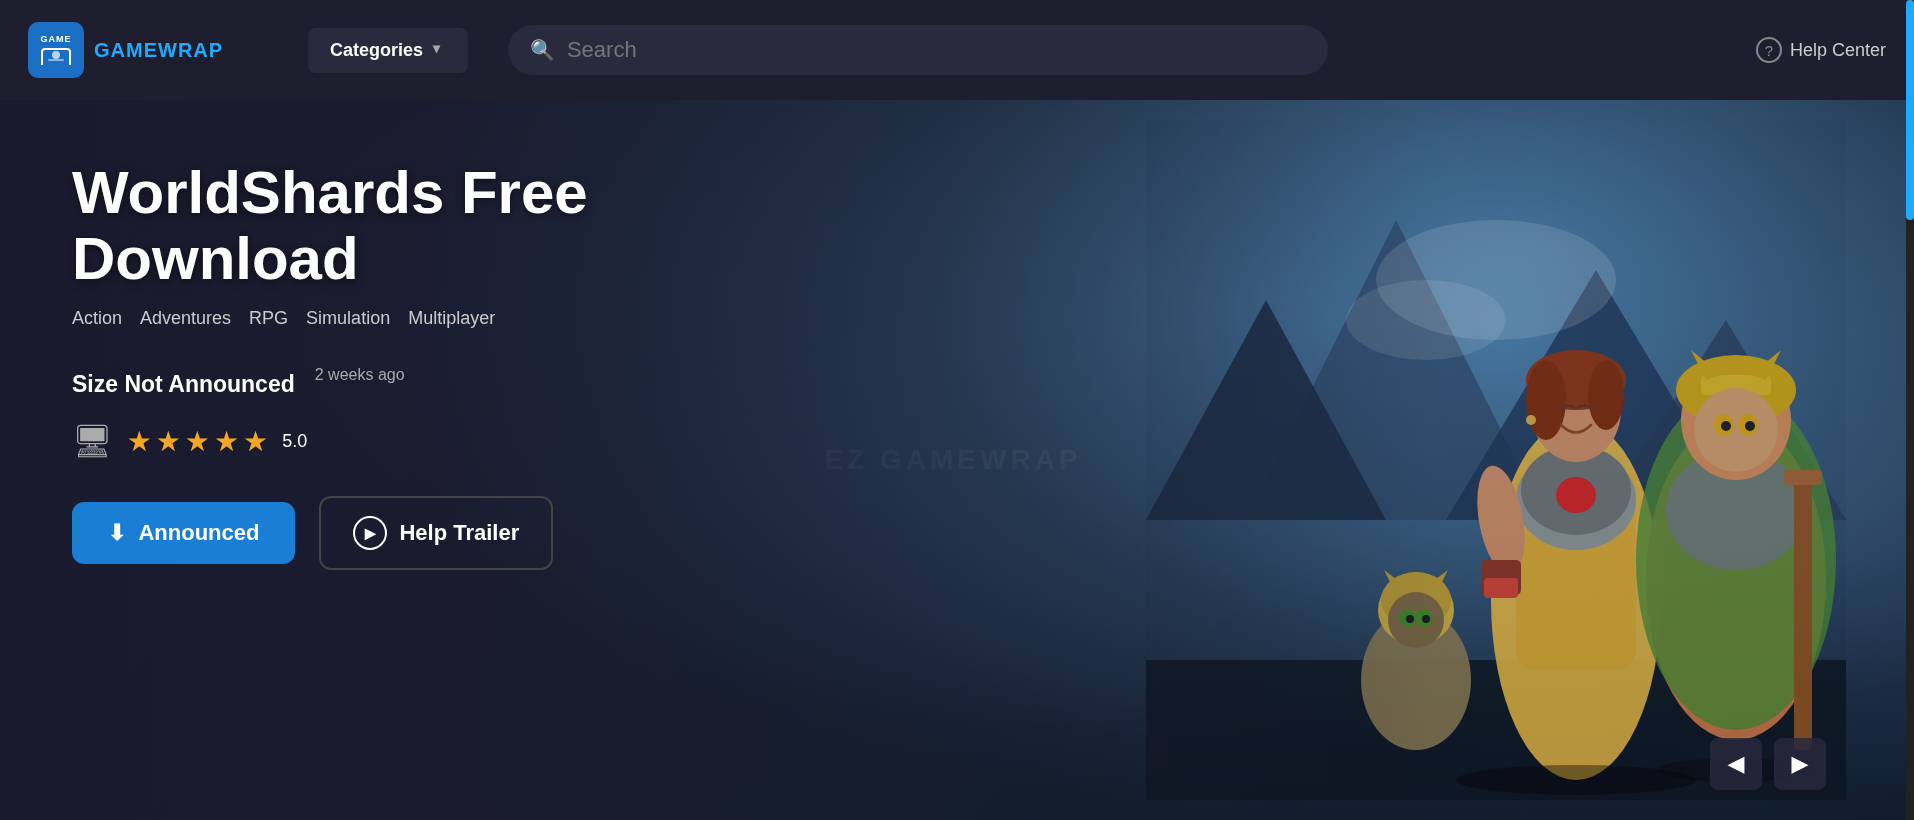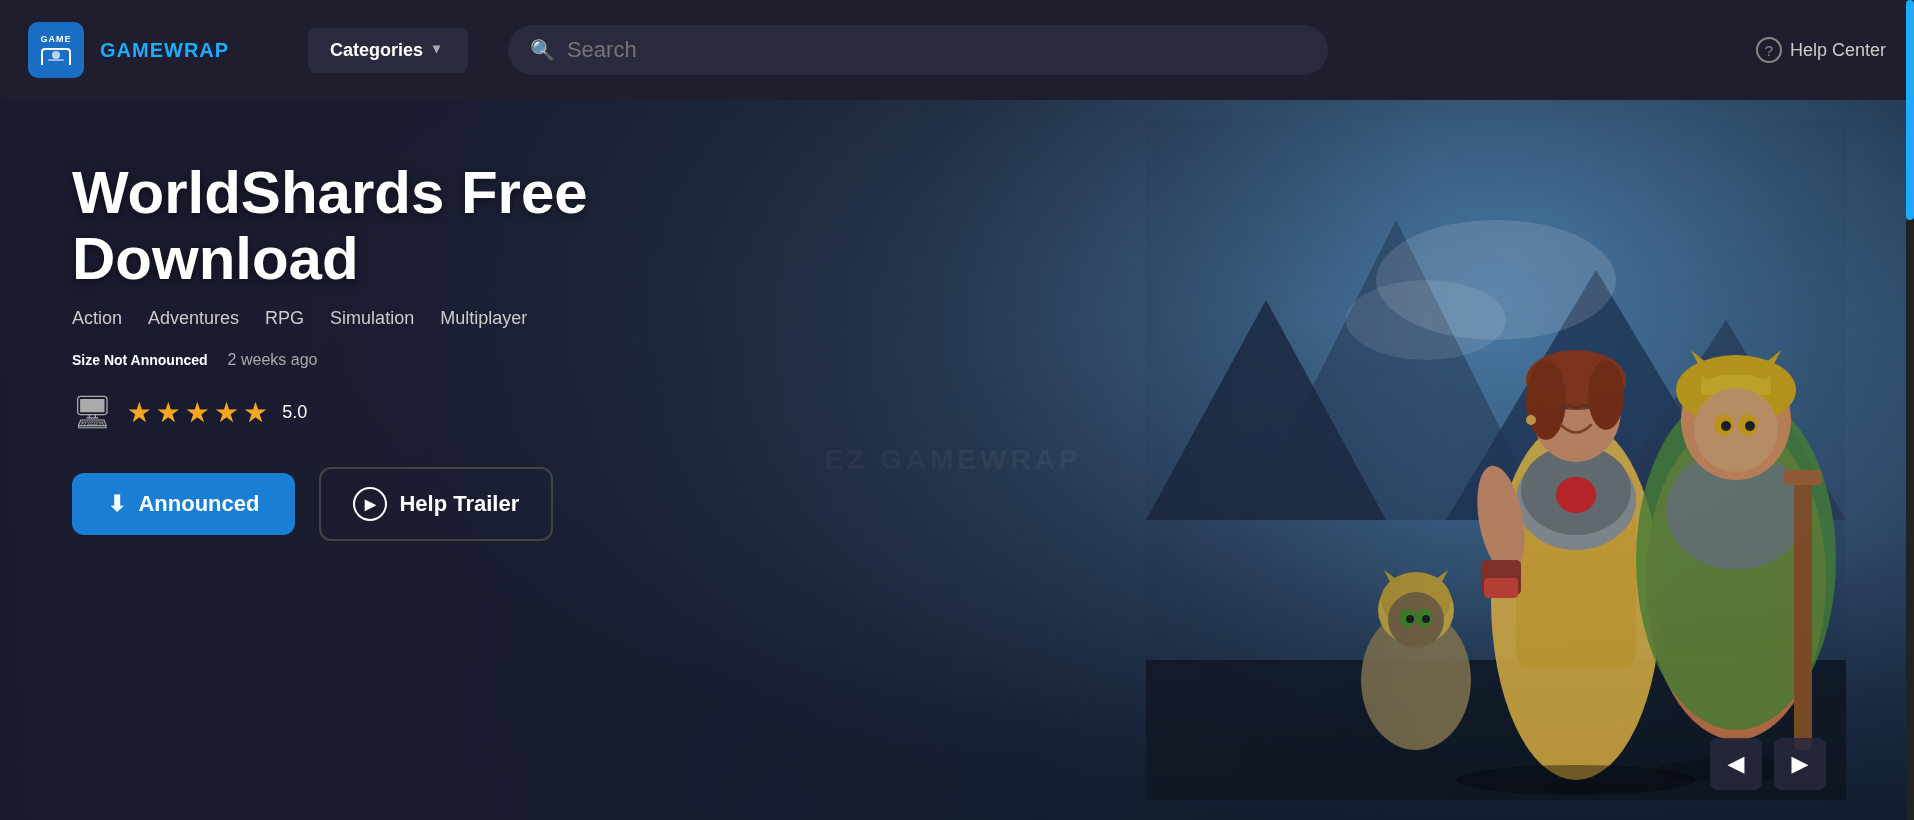--- a/index.html
+++ b/index.html
@@ -22,21 +22,21 @@
       display: flex;
       align-items: center;
       padding: 0 28px;
       z-index: 10;
       gap: 20px;
     }
 
     .logo-area {
       display: flex;
       align-items: center;
-      gap: 16px;
+      gap: 10px;
       min-width: 260px;
     }
 
     .logo-icon {
       width: 56px;
       height: 56px;
       background: #1a6fc4;
       border-radius: 10px;
       display: flex;
       align-items: center;
@@ -220,21 +220,21 @@
       font-size: 60px;
       font-weight: 900;
       color: #fff;
       line-height: 1.1;
       margin-bottom: 16px;
       text-shadow: 0 2px 8px rgba(0,0,0,0.5);
     }
 
     .tags {
       display: flex;
-      gap: 26px;
+      gap: 18px;
       margin-bottom: 22px;
       flex-wrap: wrap;
     }
 
     .tag {
       color: #ccc;
       font-size: 18px;
       font-weight: 400;
     }
 
@@ -243,23 +243,24 @@
     }
 
     .meta-row {
       display: flex;
       align-items: center;
       gap: 20px;
       margin-bottom: 24px;
     }
 
     .size-label {
-      font-size: 14px;
+      font-size: 23px;
       font-weight: 700;
       color: #fff;
+      margin-top: 20px;
     }
 
     .time-label {
       font-size: 16px;
       color: #aaa;
       font-weight: 400;
     }
 
     .rating-row {
       display: flex;

